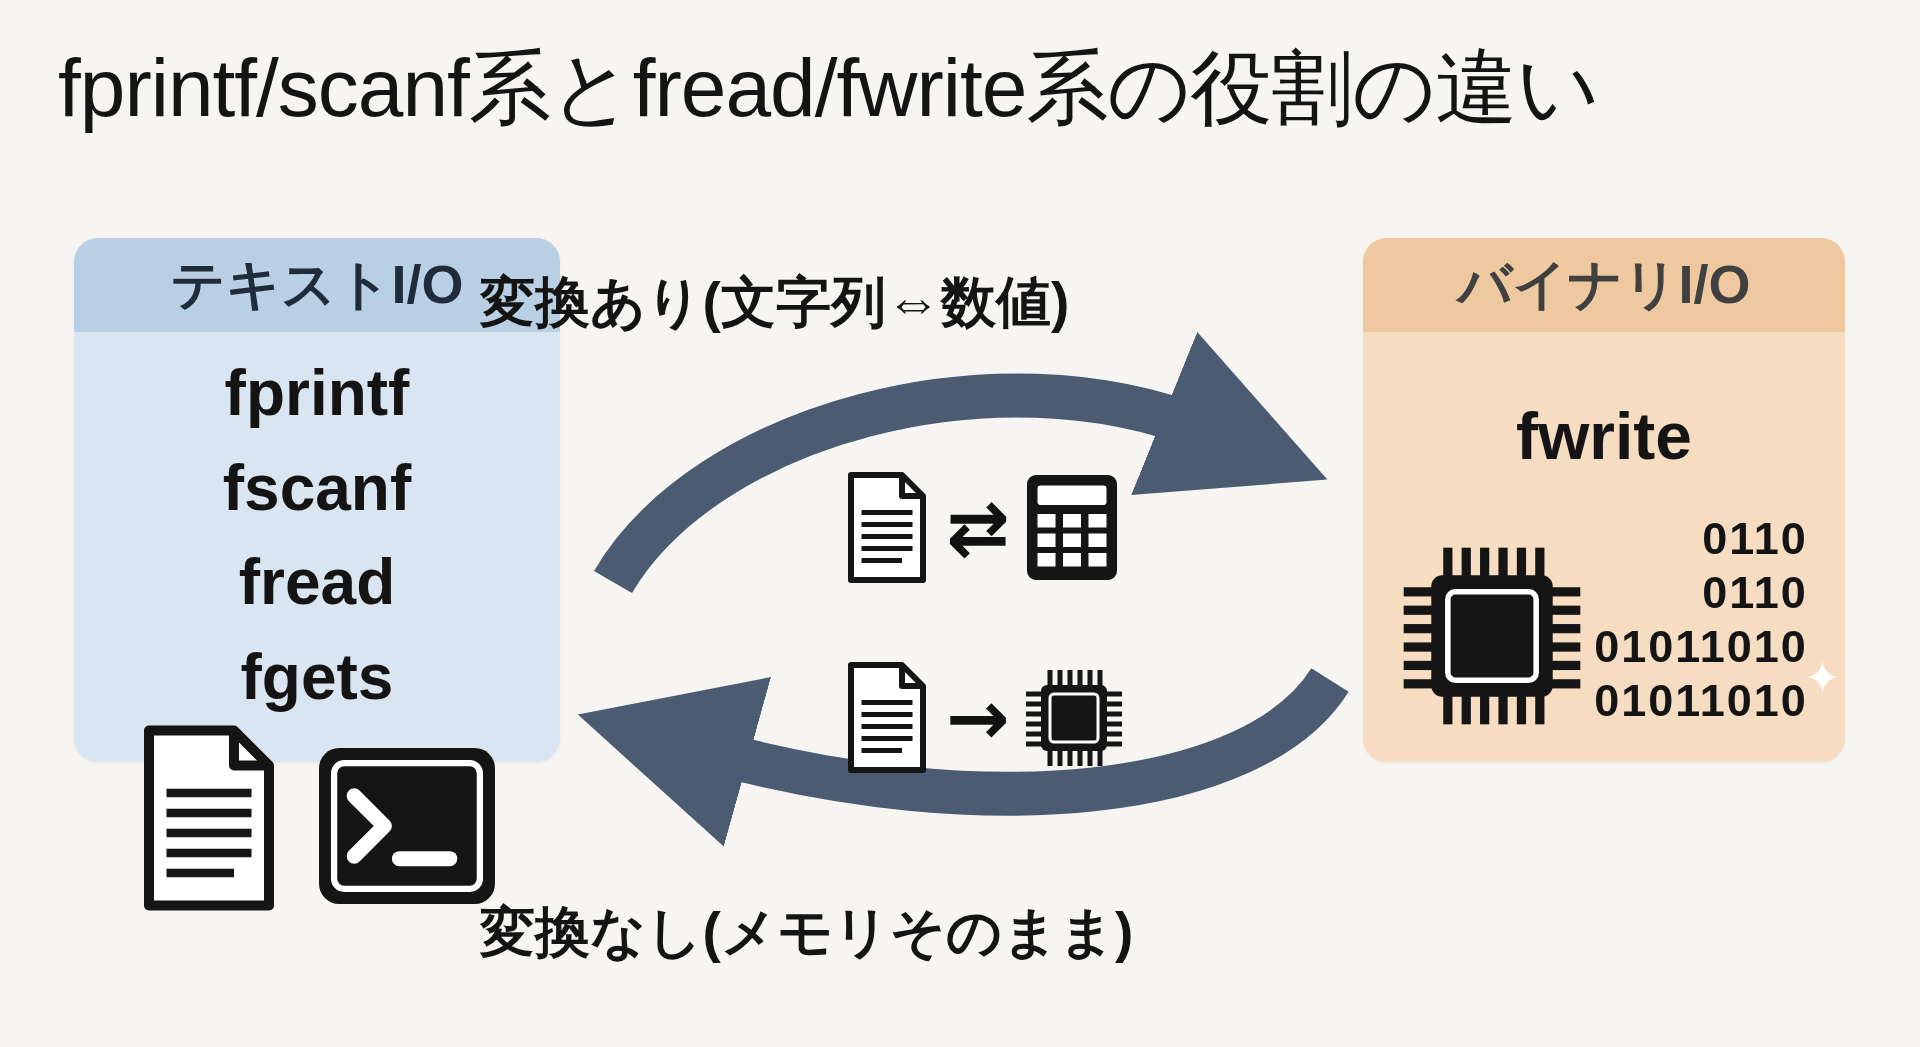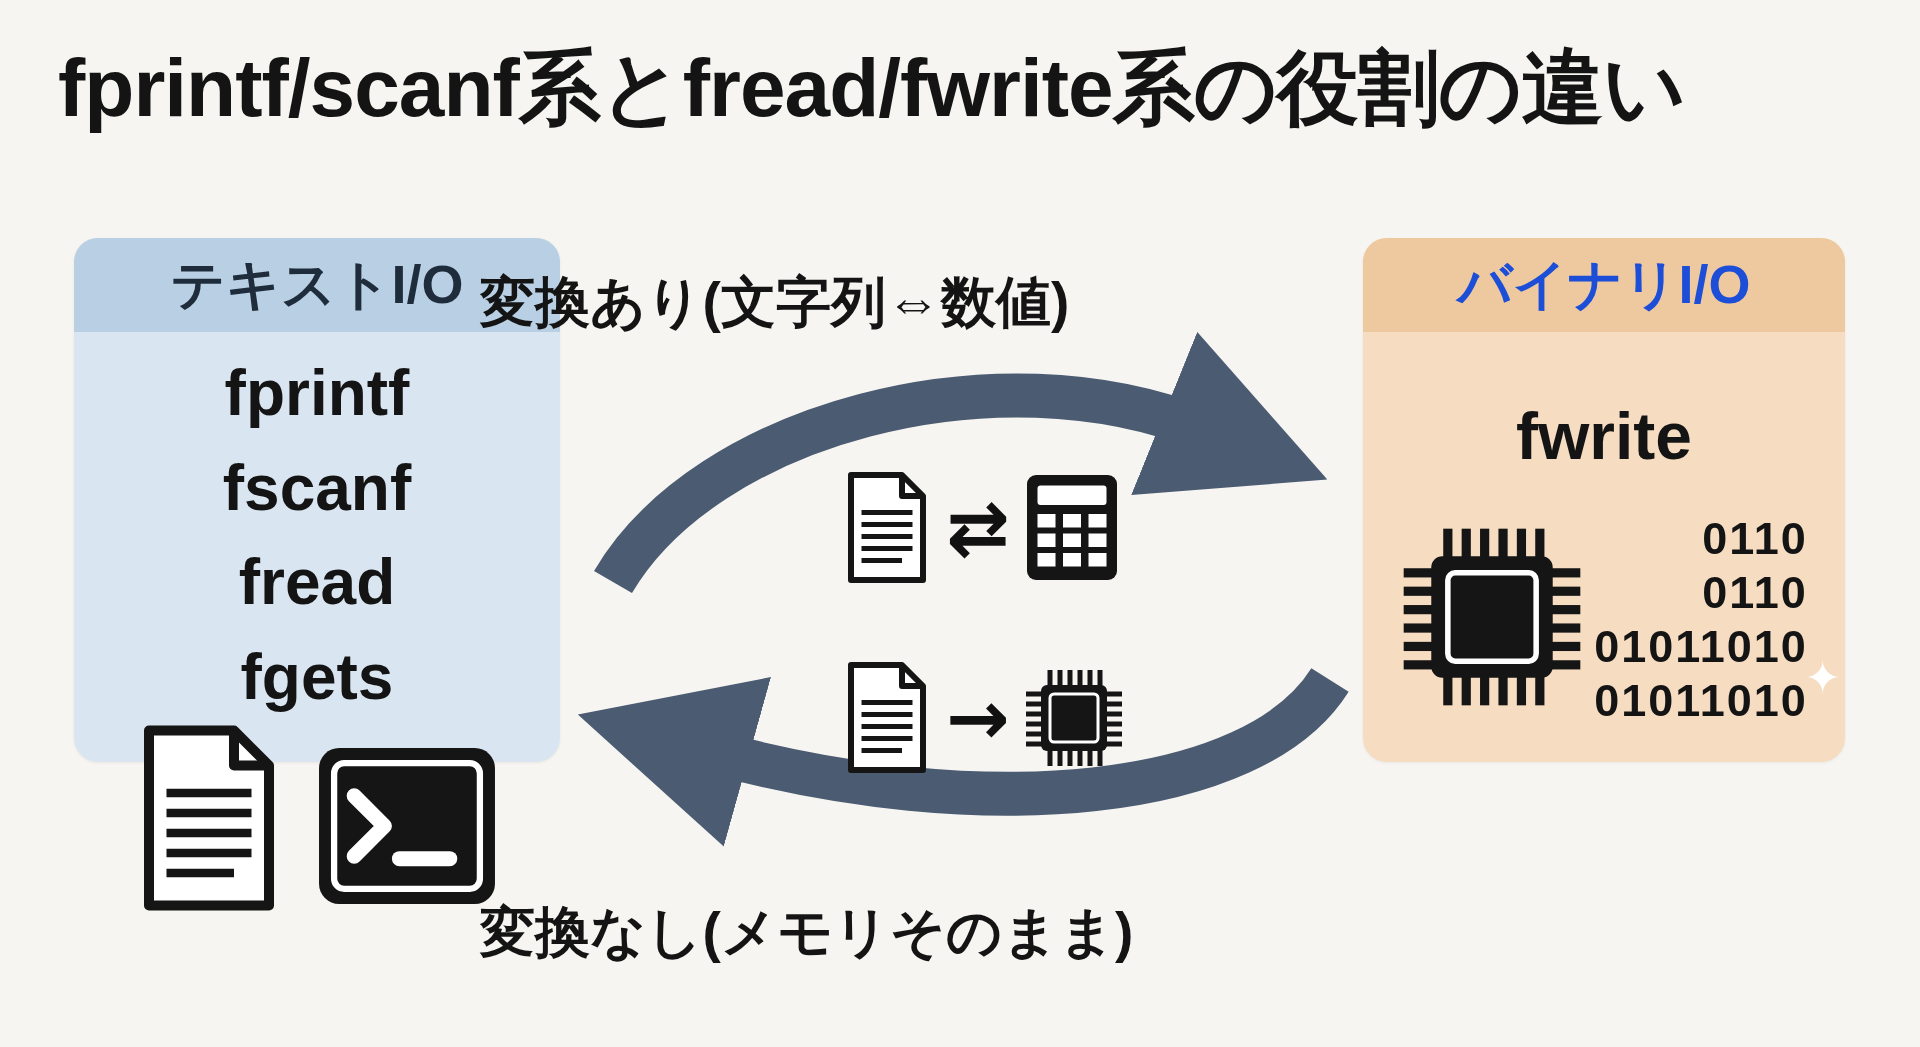--- a/index.html
+++ b/index.html
@@ -18,53 +18,53 @@
   }
   .canvas{
     position:relative;
     width:1920px;height:1047px;
     background:var(--background);
     overflow:hidden;
     color:var(--text);
   }
   .title{
     position:absolute;left:58px;top:34px;
-    font-size:82px;font-weight:700;letter-spacing:-1px;
+    font-size:82px;font-weight:400;letter-spacing:-1px;
     color:var(--text);white-space:nowrap;
   }
   
   .panel{
     position:absolute;top:238px;height:524px;
     border-radius:24px;
     display:flex;flex-direction:column;align-items:stretch;
     box-shadow:0 1px 3px rgba(0,0,0,.06);
   }
   .panel.left{left:74px;width:486px;background:var(--left-panel-bg);}
   .panel.right{left:1363px;width:482px;background:var(--right-panel-bg);}
   .panel-header{
     height:94px;flex:0 0 94px;
     border-radius:24px 24px 0 0;
     display:flex;align-items:center;justify-content:center;
     font-size:54px;font-weight:800;color:#1e2c3c;
   }
   .panel.left  .panel-header{background:var(--left-header-bg);}
-  .panel.right .panel-header{background:var(--right-header-bg);color:#1d4ed8;}
+  .panel.right .panel-header{background:var(--right-header-bg);color:#404040;}
   .functions{
     text-align:center;font-weight:800;color:var(--text);
   }
   .panel.left .functions{margin-top:14px;font-size:64px;line-height:1.48;}
   .panel.right .functions{margin-top:58px;font-size:66px;line-height:1.42;}
   .left-icons{
     margin-top:auto;
     display:flex;justify-content:center;align-items:flex-end;gap:30px;
     padding-bottom:26px;
   }
   .chip-block{
     margin-top:auto;
-    display:flex;justify-content:center;align-items:center;gap:10px;
+    display:flex;justify-content:center;align-items:flex-end;gap:10px;
     padding:0 20px 34px 20px;
   }
   .binary-col{
     display:flex;flex-direction:column;align-items:flex-end;
     font-size:45px;font-weight:800;line-height:1.2;letter-spacing:2px;
     margin-top:6px;
   }
   .sparkle{
     position:absolute;right:4px;bottom:62px;
     color:#ffffff;font-size:44px;line-height:1;

